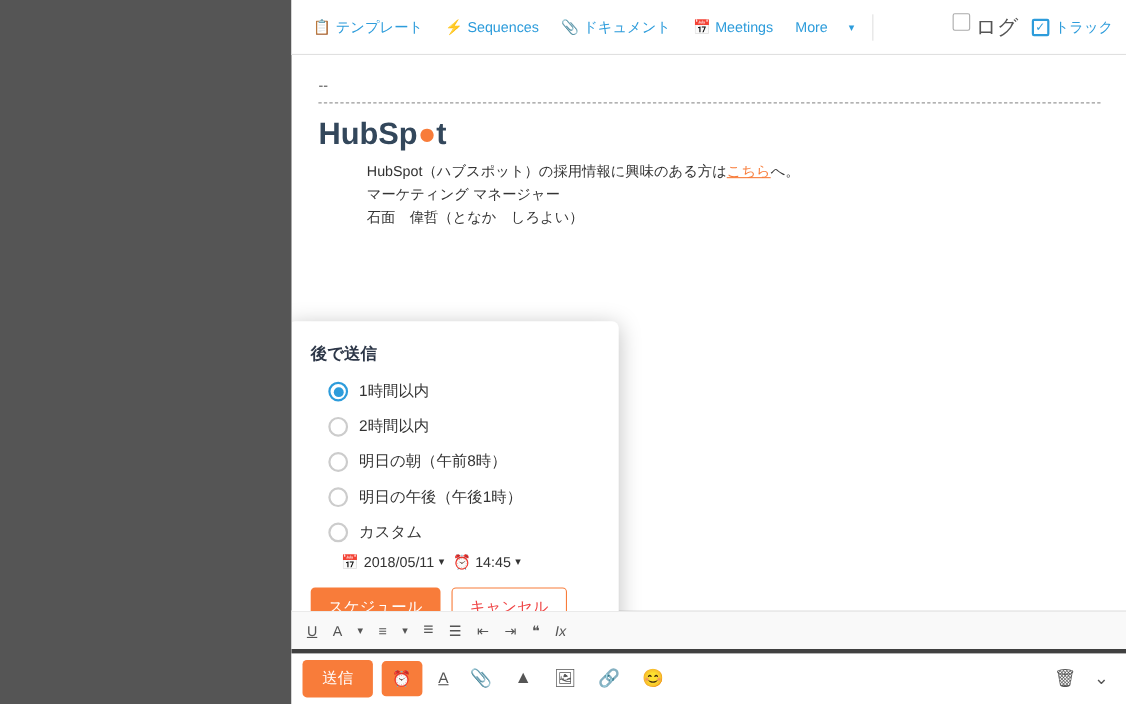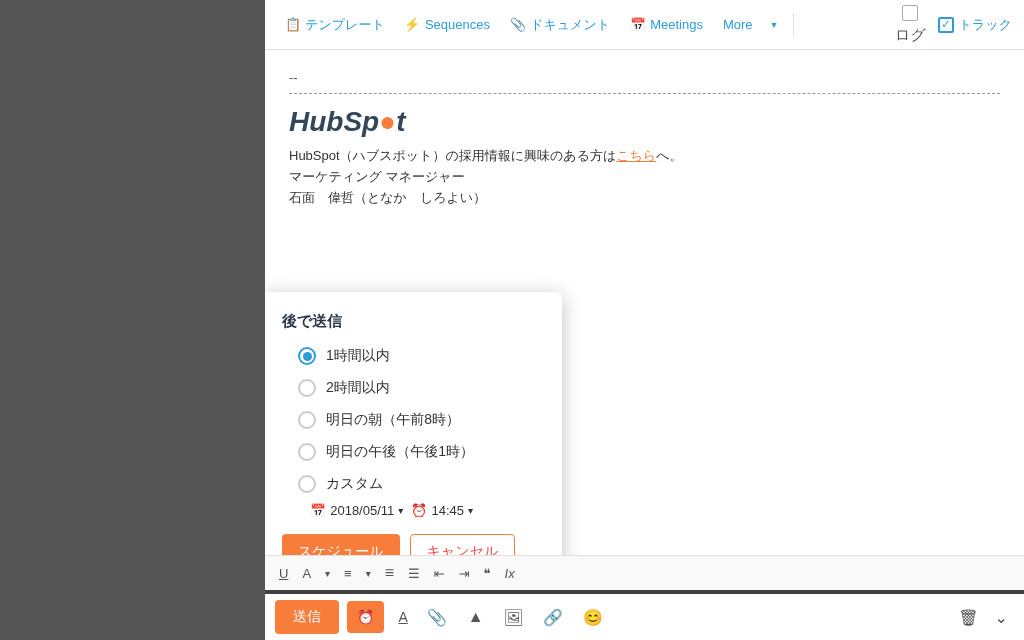--- a/index.html
+++ b/index.html
@@ -66,26 +66,25 @@
 
     .toolbar-right {
       margin-left: auto;
       display: flex;
       align-items: center;
       gap: 12px;
     }
 
     .log-btn {
       display: flex;
-      align-items: center;
+      align-items: flex-start;
       gap: 5px;
       color: #555;
-      font-size: 15px;
-      cursor: pointer;
-      flex-direction: column;
+      font-size: 19px;
+      cursor: pointer;
     }
 
     .log-checkbox {
       width: 16px;
       height: 16px;
       border: 1px solid #aaa;
       border-radius: 2px;
     }
 
     .track-btn {
@@ -131,33 +130,33 @@
       display: flex;
       align-items: center;
       margin: 12px 0 8px 0;
     }
 
     .hubspot-text {
       font-size: 28px;
       font-weight: bold;
       color: #33475b;
       font-family: 'Helvetica Neue', Arial, sans-serif;
-      font-style: italic;
     }
 
     .hubspot-dot {
       color: #f87c3a;
       font-size: 28px;
       font-weight: bold;
     }
 
     .email-body-text {
       font-size: 13px;
       color: #333;
       line-height: 1.6;
+      margin-left: 44px;
     }
 
     .email-link {
       color: #f87c3a;
       text-decoration: underline;
     }
 
     
     .format-toolbar {
       border-top: 1px solid #e0e0e0;

